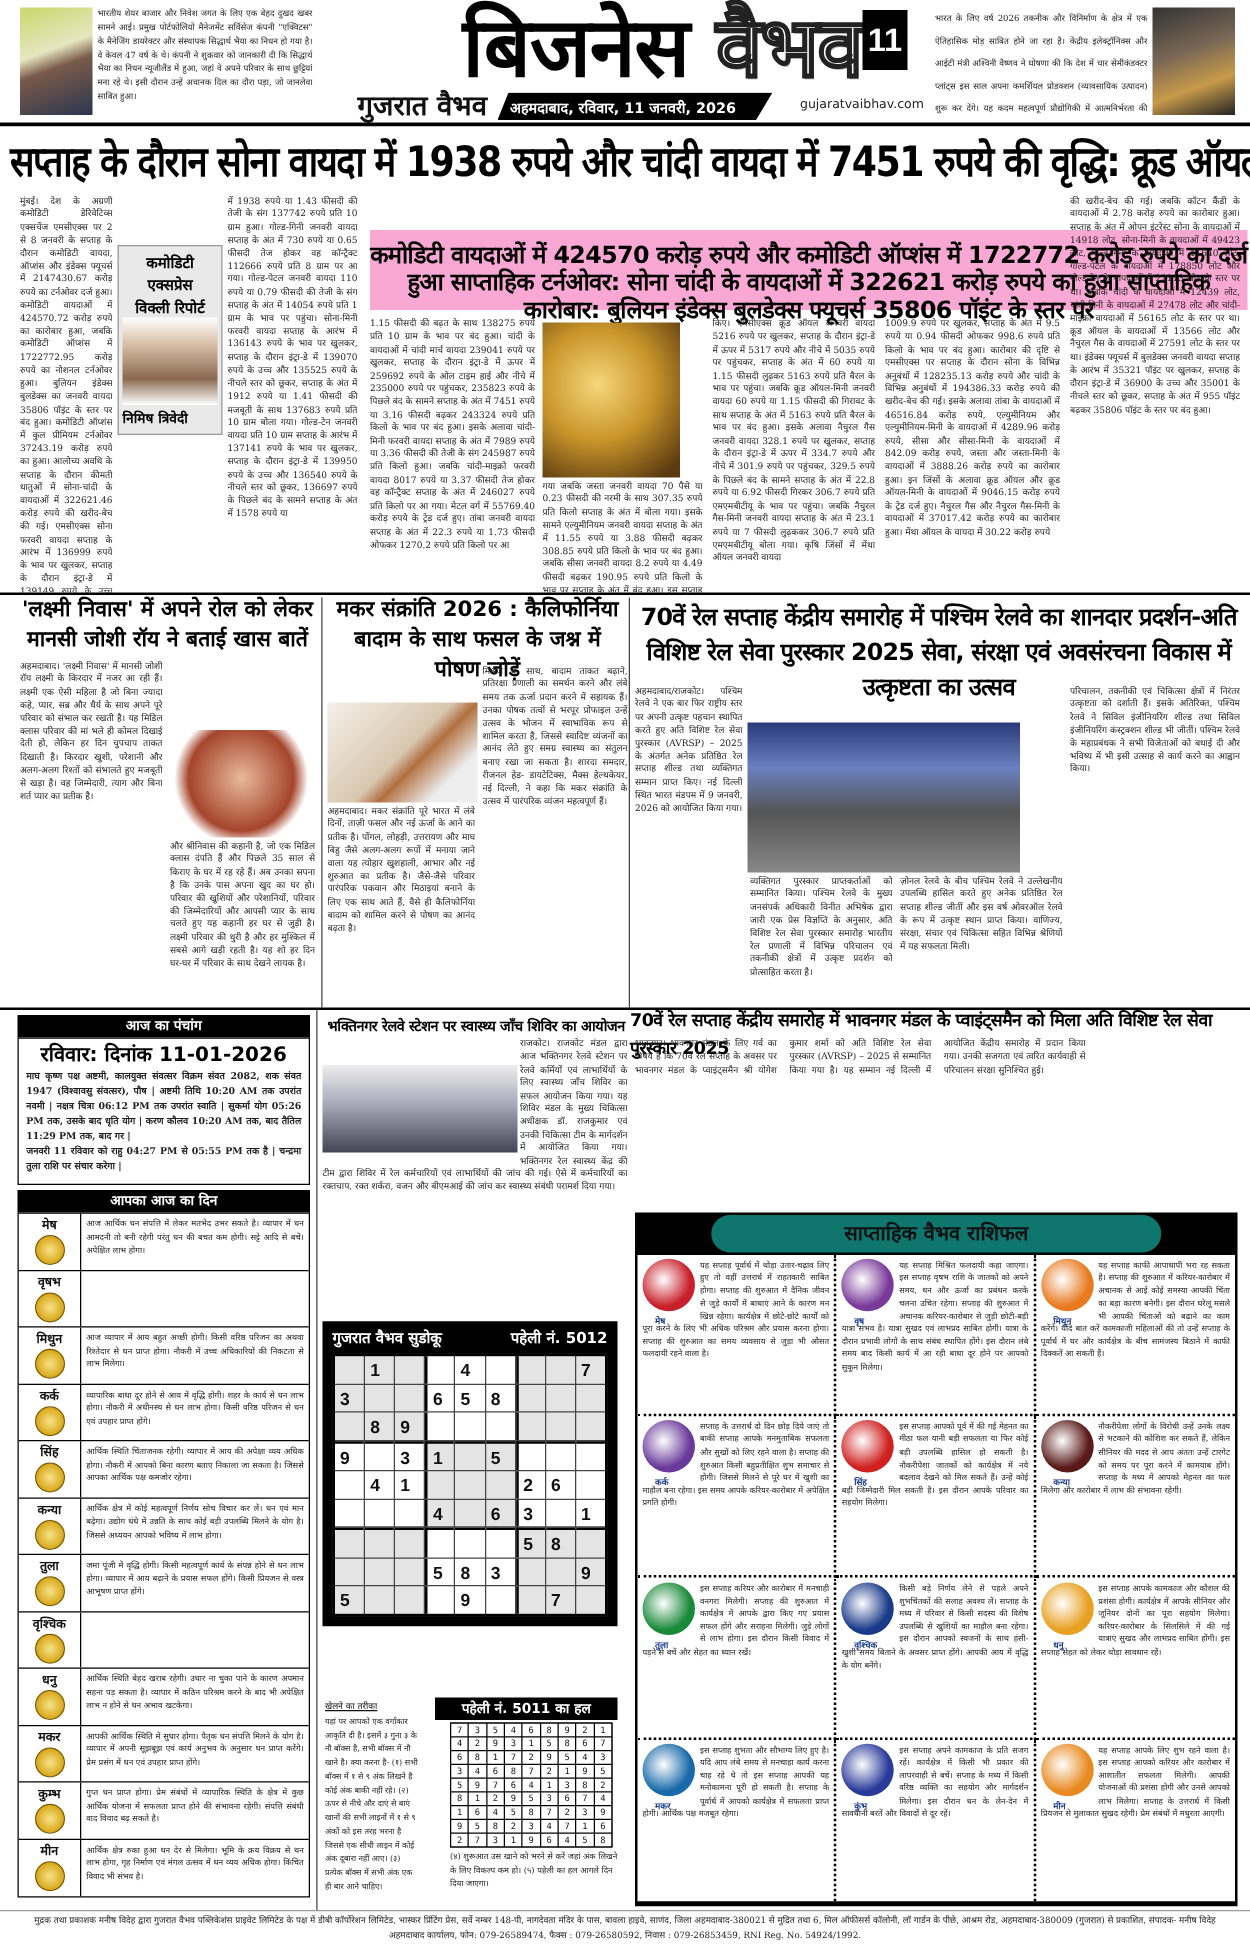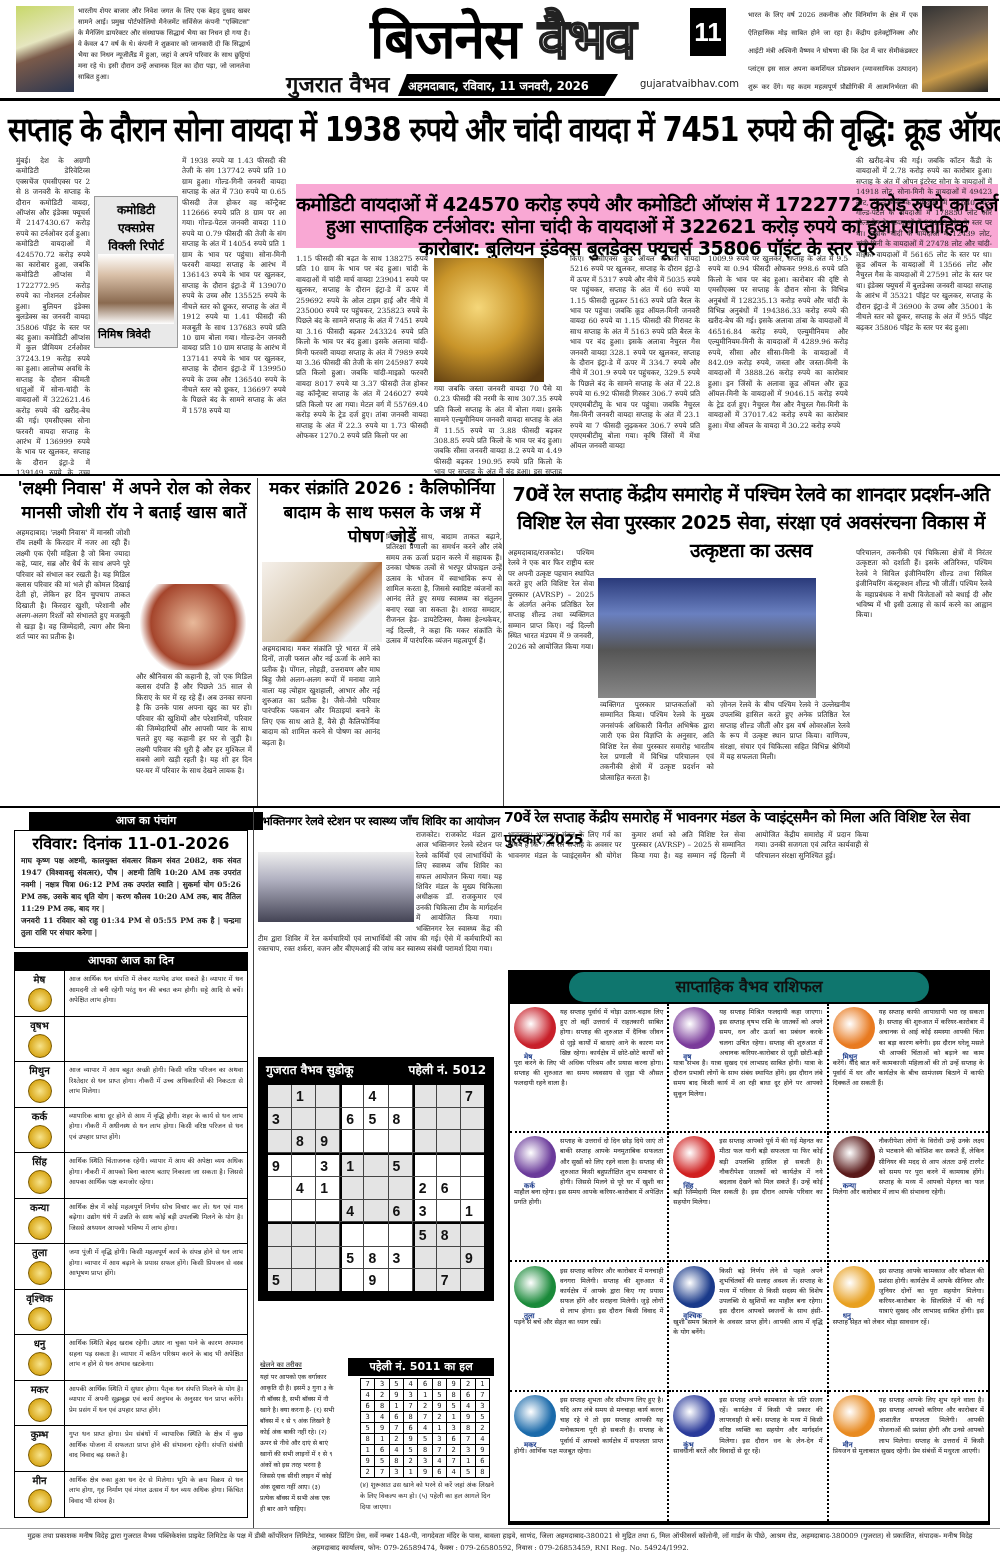--- a/index.html
+++ b/index.html
@@ -5,21 +5,21 @@
   * { box-sizing: border-box; margin: 0; padding: 0; }
   body { width: 1000px; height: 1566px; background: #fff; font-family: "DejaVu Serif", serif; color: #111; position: relative; overflow: hidden; }
   .abs { position: absolute; }
   .txt { font-size: 7.2px; line-height: 10.4px; text-align: justify; color: #222; overflow: hidden; }
   .hl { font-family: "DejaVu Sans", sans-serif; font-weight: bold; color: #000; }
   .rule-v { position: absolute; width: 1px; background: #444; }
 
   
   #brief-left-photo { left: 16px; top: 6px; width: 58px; height: 86px; background: linear-gradient(160deg,#c8d86a 0%,#e6e6c0 40%,#7a5a4a 55%,#2b3650 100%); }
   #brief-left { left: 78px; top: 6px; width: 172px; height: 90px; font-size: 6.8px; line-height: 11px; }
-  #masthead-title { left: 370px; top: 2px; font-size: 55px; line-height: 74px; font-family: "DejaVu Sans", sans-serif; font-weight: bold; letter-spacing: -1px; }
+  #masthead-title { left: 370px; top: 2px; font-size: 66px; line-height: 74px; font-family: "DejaVu Sans", sans-serif; font-weight: bold; letter-spacing: -1px; }
   #masthead-title .b1 { color: #000; }
   #masthead-title .b2 { color: #fff; -webkit-text-stroke: 2px #222; text-shadow: 1px 1px 0 #999; }
   #masthead-sub { left: 286px; top: 68px; font-size: 22px; font-family: "DejaVu Sans", sans-serif; font-weight: bold; }
   #date-banner { left: 398px; top: 74px; width: 220px; height: 22px; background: #000; color: #fff; font-size: 11.5px; font-family: "DejaVu Sans", sans-serif; font-weight: bold; padding: 4px 0 0 10px; clip-path: polygon(4% 0, 100% 0, 94% 100%, 0 100%); }
   #website { left: 640px; top: 78px; font-size: 10px; font-family: "DejaVu Sans", sans-serif; color: #222; }
   #page-num { left: 690px; top: 8px; width: 36px; height: 48px; background: #000; color: #fff; font-size: 26px; font-family: "Liberation Sans", sans-serif; font-weight: bold; text-align: center; line-height: 48px; }
   #brief-right { left: 748px; top: 6px; width: 170px; height: 90px; font-size: 6.8px; line-height: 18px; }
   #brief-right-photo { left: 922px; top: 6px; width: 66px; height: 86px; background: linear-gradient(160deg,#333 0%,#776655 40%,#c89a4a 70%,#222 100%); }
   #top-rule { left: 0; top: 98px; width: 1000px; height: 3px; background: #000; }
 
@@ -40,21 +40,21 @@
   #h-laxmi { left: 16px; top: 476px; width: 236px; font-size: 17px; line-height: 24px; text-align: center; }
   #h-makar { left: 264px; top: 476px; width: 236px; font-size: 17px; line-height: 24px; text-align: center; }
   #laxmi-photo { left: 133px; top: 584px; width: 120px; height: 86px; background: radial-gradient(circle at 50% 45%,#e8b99a,#a5452c 55%,#fff 70%); }
   #almond-photo { left: 262px; top: 562px; width: 120px; height: 80px; background: linear-gradient(135deg,#f5f0ea,#d8c8b0 50%,#b07040 60%,#eee 80%); }
 
   
   #h-rail { left: 504px; top: 480px; width: 494px; font-size: 19px; line-height: 28px; text-align: center; letter-spacing: -0.6px; }
   #rail-photo { left: 598px; top: 578px; width: 218px; height: 120px; background: linear-gradient(180deg,#2a3a7a 0%,#6a80c0 30%,#555 60%,#888 100%); }
 
   
-  #panchang-title { left: 29px; top: 812px; width: 234px; height: 18px; background: #000; color: #fff; font-size: 11px; text-align: center; line-height: 18px; font-family: "DejaVu Sans", sans-serif; font-weight: bold; }
+  #panchang-title { left: 14px; top: 812px; width: 234px; height: 18px; background: #000; color: #fff; font-size: 11px; text-align: center; line-height: 18px; font-family: "DejaVu Sans", sans-serif; font-weight: bold; }
   #panchang-box { left: 14px; top: 830px; width: 234px; height: 118px; border: 1px solid #000; padding: 2px 6px; }
   #panchang-date { font-size: 16px; text-align: center; line-height: 22px; }
   #panchang-body { font-size: 7.5px; line-height: 12px; font-weight: bold; font-family: "DejaVu Serif", serif; color: #222; text-align: justify; }
 
   
   #daily-title { left: 14px; top: 952px; width: 234px; height: 18px; background: #000; color: #fff; font-size: 11px; text-align: center; line-height: 18px; font-family: "DejaVu Sans", sans-serif; font-weight: bold; }
   #daily-table { left: 14px; top: 970px; width: 234px; border: 1px solid #000; }
   .drow { display: flex; height: 45.5px; border-bottom: 1px solid #000; }
   .drow:last-child { border-bottom: none; }
   .dsign { width: 50px; border-right: 1px solid #000; text-align: center; font-size: 10px; font-weight: bold; padding-top: 1px; }
@@ -156,21 +156,21 @@
 <div class="abs txt" style="left:718px;top:548px;width:130px;height:30px;"></div>
 <div class="abs txt" style="left:720px;top:700px;width:130px;height:104px;">ज़ोनल रेलवे के बीच पश्चिम रेलवे ने उल्लेखनीय उपलब्धि हासिल करते हुए अनेक प्रतिष्ठित रेल सप्ताह शील्ड जीतीं और इस वर्ष ओवरऑल रेलवे के रूप में उत्कृष्ट स्थान प्राप्त किया। वाणिज्य, संरक्षा, संचार एवं चिकित्सा सहित विभिन्न श्रेणियों में यह सफलता मिली।</div>
 <div class="abs txt" style="left:856px;top:548px;width:136px;height:256px;">परिचालन, तकनीकी एवं चिकित्सा क्षेत्रों में निरंतर उत्कृष्टता को दर्शाती हैं। इसके अतिरिक्त, पश्चिम रेलवे ने सिविल इंजीनियरिंग शील्ड तथा सिविल इंजीनियरिंग कंस्ट्रक्शन शील्ड भी जीतीं। पश्चिम रेलवे के महाप्रबंधक ने सभी विजेताओं को बधाई दी और भविष्य में भी इसी उत्साह से कार्य करने का आह्वान किया।</div>
 
 <div class="abs sec-rule" style="top:806px;"></div>
 
 <div id="panchang-title" class="abs">आज का पंचांग</div>
 <div id="panchang-box" class="abs">
   <div id="panchang-date" class="hl">रविवार: दिनांक 11-01-2026</div>
   <div id="panchang-body">माघ कृष्ण पक्ष अष्टमी, कालयुक्त संवत्सर विक्रम संवत 2082, शक संवत 1947 (विश्वावसु संवत्सर), पौष | अष्टमी तिथि 10:20 AM तक उपरांत नवमी | नक्षत्र चित्रा 06:12 PM तक उपरांत स्वाति | सुकर्मा योग 05:26 PM तक, उसके बाद धृति योग | करण कौलव 10:20 AM तक, बाद तैतिल 11:29 PM तक, बाद गर |</div>
-  <div id="panchang-body" style="font-size:7.5px;line-height:12px;font-weight:bold;">जनवरी 11 रविवार को राहु 01:34 PM से 05:55 PM तक है | चन्द्रमा तुला राशि पर संचार करेगा |</div>
+  <div id="panchang-body" style="font-size:7.5px;line-height:12px;font-weight:bold;">जनवरी 11 रविवार को राहु 04:27 PM से 05:55 PM तक है | चन्द्रमा तुला राशि पर संचार करेगा |</div>
 </div>
 
 <div id="daily-title" class="abs">आपका आज का दिन</div>
 <div id="daily-table" class="abs">
   <div class="drow">
       <div class="dsign">
         <div>मेष</div>
         <div class="dicon"></div>
       </div>
       <div class="dtext">आज आर्थिक धन संपत्ति में लेकर मतभेद उभर सकते है। व्यापार में धन आमदनी तो बनी रहेगी परंतु धन की बचत कम होगी। सट्टे आदि से बचें। अपेक्षित लाभ होगा।</div>

